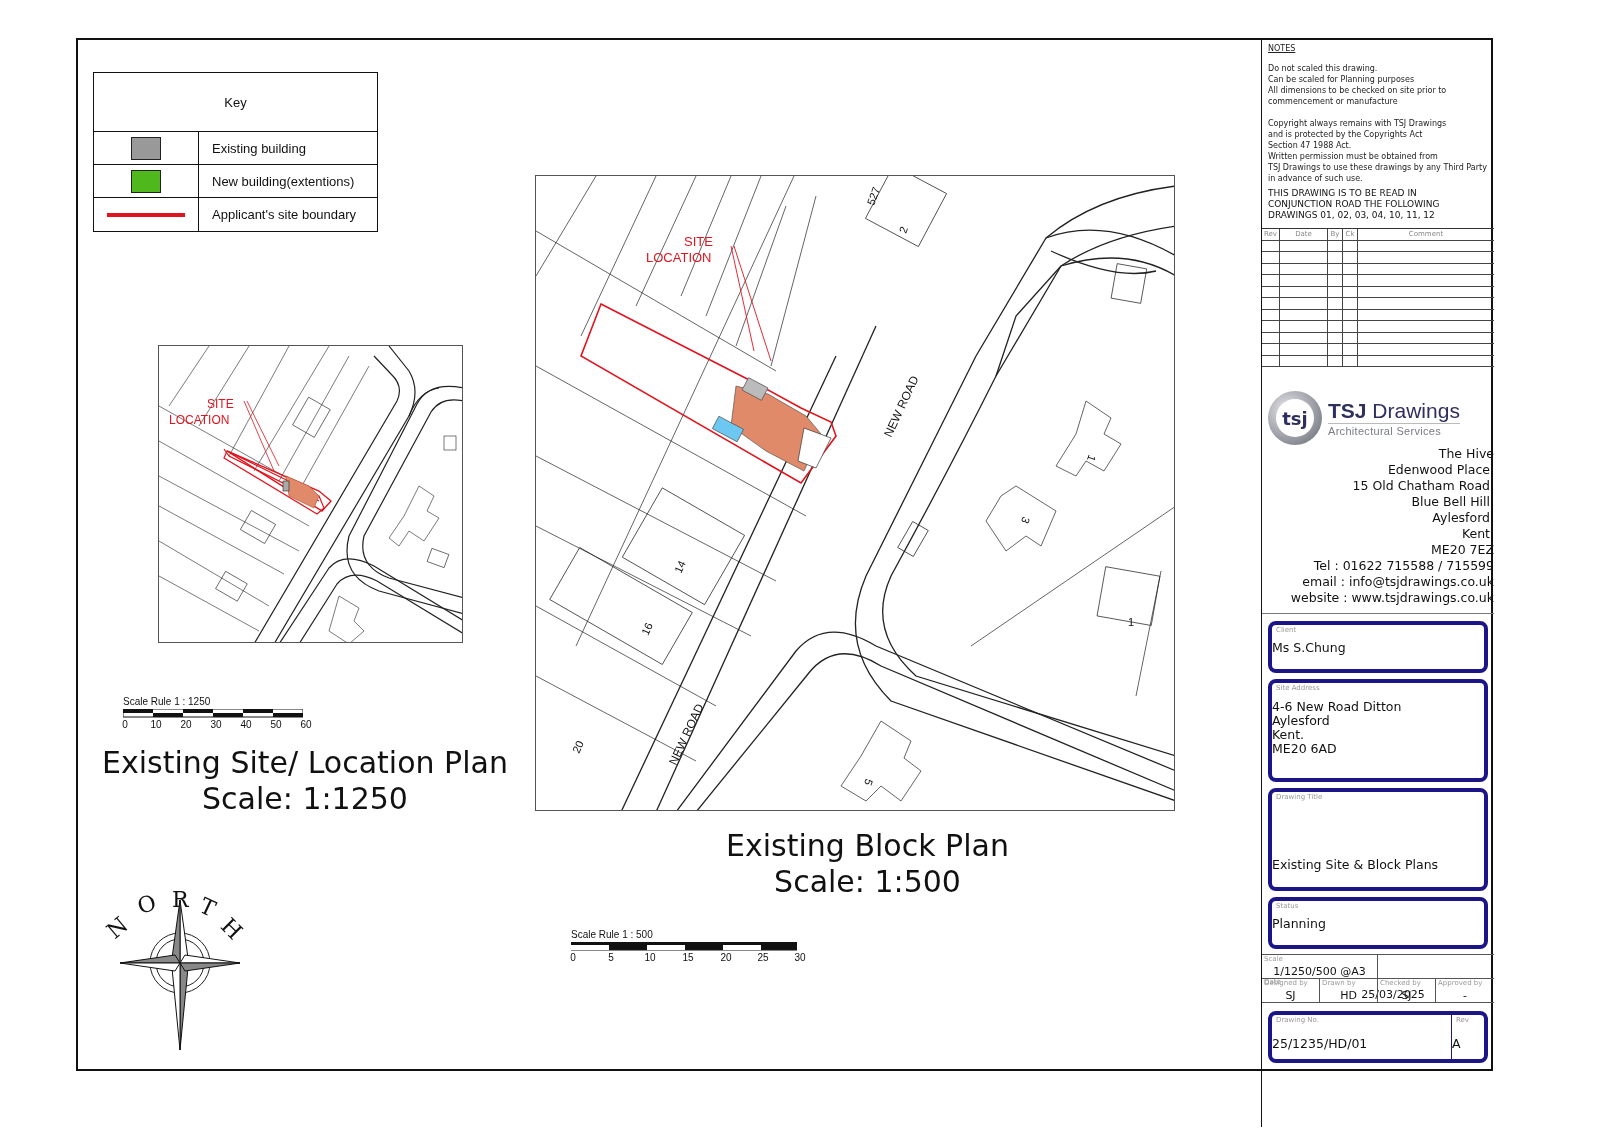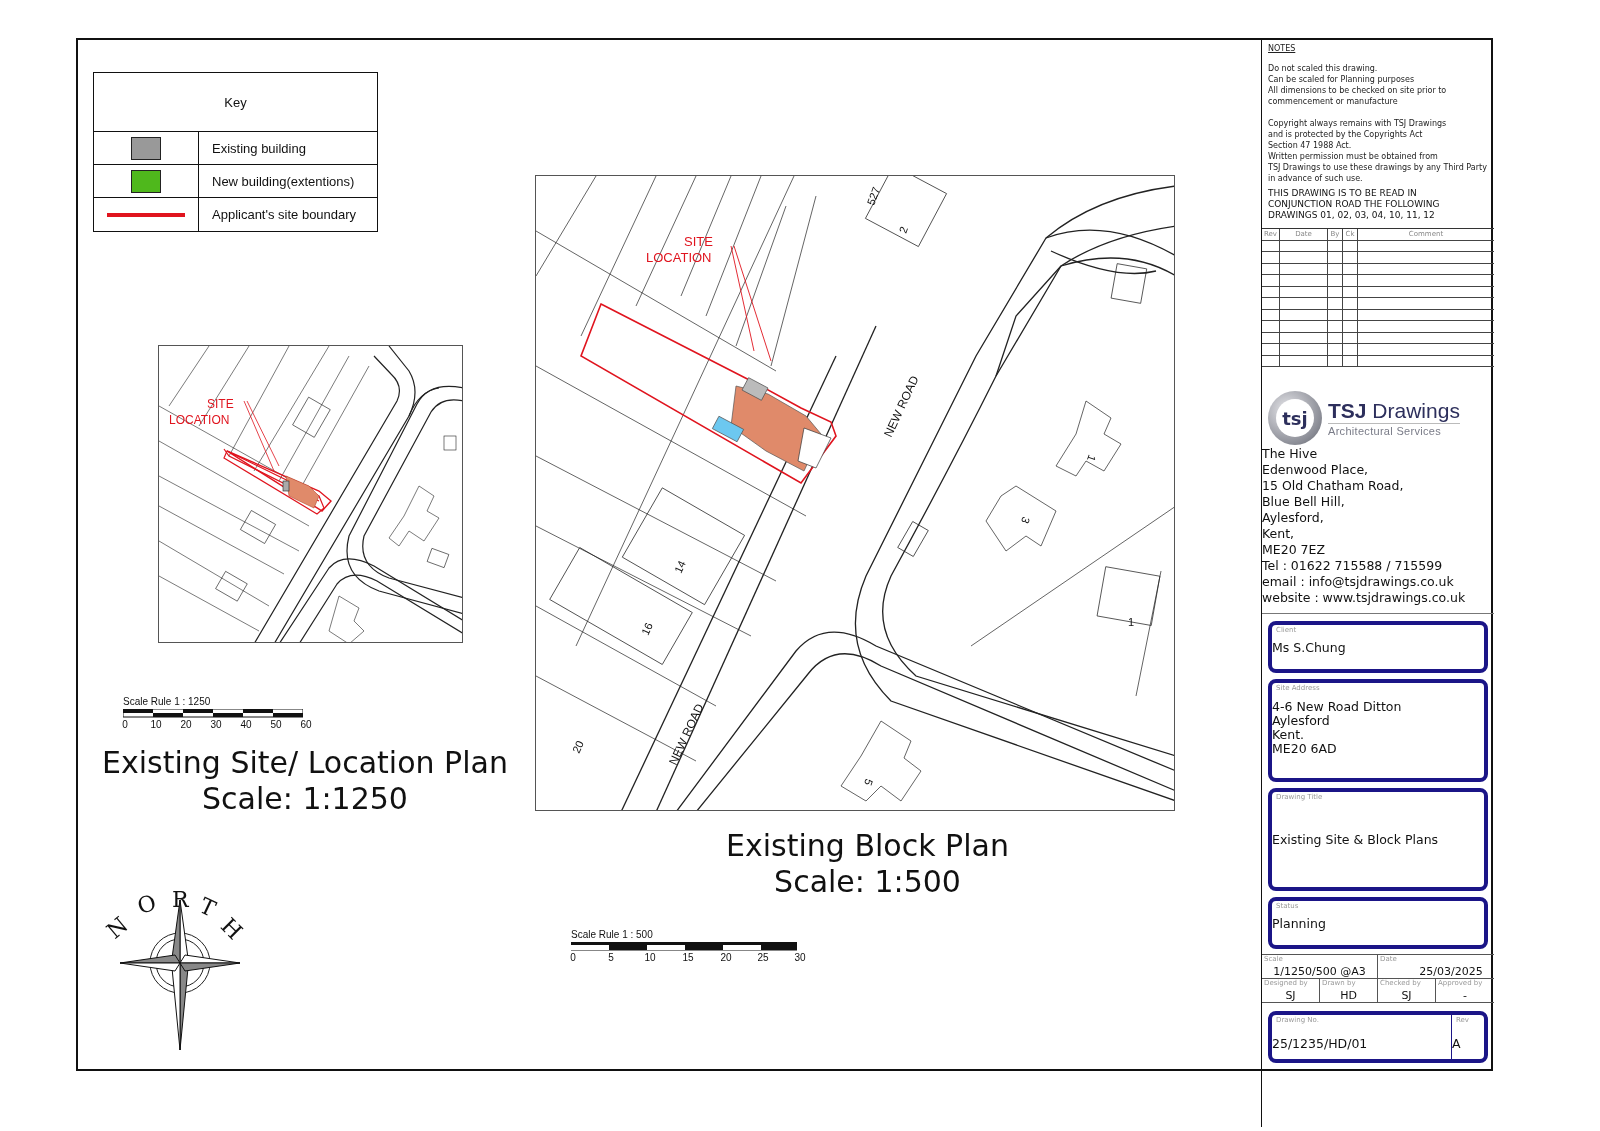--- a/index.html
+++ b/index.html
@@ -52,21 +52,21 @@
   .c-rev { width: 18px; } .c-date { width: 48px; } .c-by { width: 15px; } .c-ck { width: 15px; } .c-com { flex: 1; border-right: none !important; }
 
   .logo-area { position: absolute; top: 350px; left: 0; width: 232px; height: 60px; display: flex; align-items: center; padding-left: 6px; }
   .logo-circle { width: 54px; height: 54px; border-radius: 50%; background: radial-gradient(circle at 35% 35%, #e6e6ea, #8a8c95 70%, #5d6068); display: flex; align-items: center; justify-content: center; }
   .logo-inner { width: 38px; height: 38px; border-radius: 50%; background: #fff; display: flex; align-items: center; justify-content: center; font-weight: bold; font-size: 18px; color: #2d2f5c; font-family: "DejaVu Sans", sans-serif; }
   .logo-text { margin-left: 6px; }
   .logo-text .lt1 { font-size: 21px; color: #2d2f5c; font-family: "Liberation Sans", sans-serif; white-space: nowrap; }
   .logo-text .lt1 b { font-weight: bold; }
   .logo-text .lt2 { font-size: 11px; color: #7a7c88; font-family: "Liberation Sans", sans-serif; letter-spacing: 0.3px; border-top: 1px solid #bbb; padding-top: 1px; white-space: nowrap; }
 
-  .address { position: absolute; top: 408px; left: 0; width: 232px; text-align: left; font-size: 12.5px; line-height: 16px; color: #111; }
+  .address { position: absolute; top: 408px; left: 0; width: 232px; text-align: right; font-size: 12.5px; line-height: 16px; color: #111; }
   .addr-sep { position: absolute; top: 575px; left: 0; width: 232px; border-top: 1.5px solid #777; }
 
   .tbox { position: absolute; left: 6px; width: 220px; border: 4px solid #1b1587; border-radius: 8px; background: #fff; }
   .tbox .lbl { position: absolute; top: 1px; left: 4px; font-size: 7px; color: #999; }
   .tbox .val { font-size: 12.5px; color: #111; line-height: 14px; }
 
   .meta { position: absolute; left: 0; width: 232px; border-top: 1px solid #555; }
   .meta-row { display: flex; border-bottom: 1px solid #555; }
   .meta-cell { position: relative; border-right: 1px solid #555; }
   .meta-cell:last-child { border-right: none; }
@@ -434,30 +434,30 @@
     <div style="margin-top:17px">
       <div class="val">4-6 New Road Ditton</div>
       <div class="val">Aylesford</div>
       <div class="val">Kent.</div>
       <div class="val">ME20 6AD</div>
     </div>
   </div>
 
   <div class="tbox" style="top:750px; height:103px;">
     <div class="lbl">Drawing Title</div>
-    <div class="val" style="margin-top:41px">Existing Site &amp; Block Plans</div>
+    <div class="val" style="margin-top:66px">Existing Site &amp; Block Plans</div>
   </div>
 
   <div class="tbox" style="top:859px; height:52px;">
     <div class="lbl">Status</div>
     <div class="val" style="margin-top:16px">Planning</div>
   </div>
 
   <div class="meta" style="top:916px;">
-    <div class="meta-row" style="height:24px;">
+    <div class="meta-row" style="height:24px;flex-direction:column;">
       <div class="meta-cell" style="width:116px">
         <div class="ml">Scale</div>
         <div class="mv" style="padding-top:10px">1/1250/500  @A3</div>
       </div>
       <div class="meta-cell" style="flex:1">
         <div class="ml">Date</div>
         <div class="mv" style="padding-top:10px; padding-left:30px">25/03/2025</div>
       </div>
     </div>
     <div class="meta-row" style="height:24px;">

